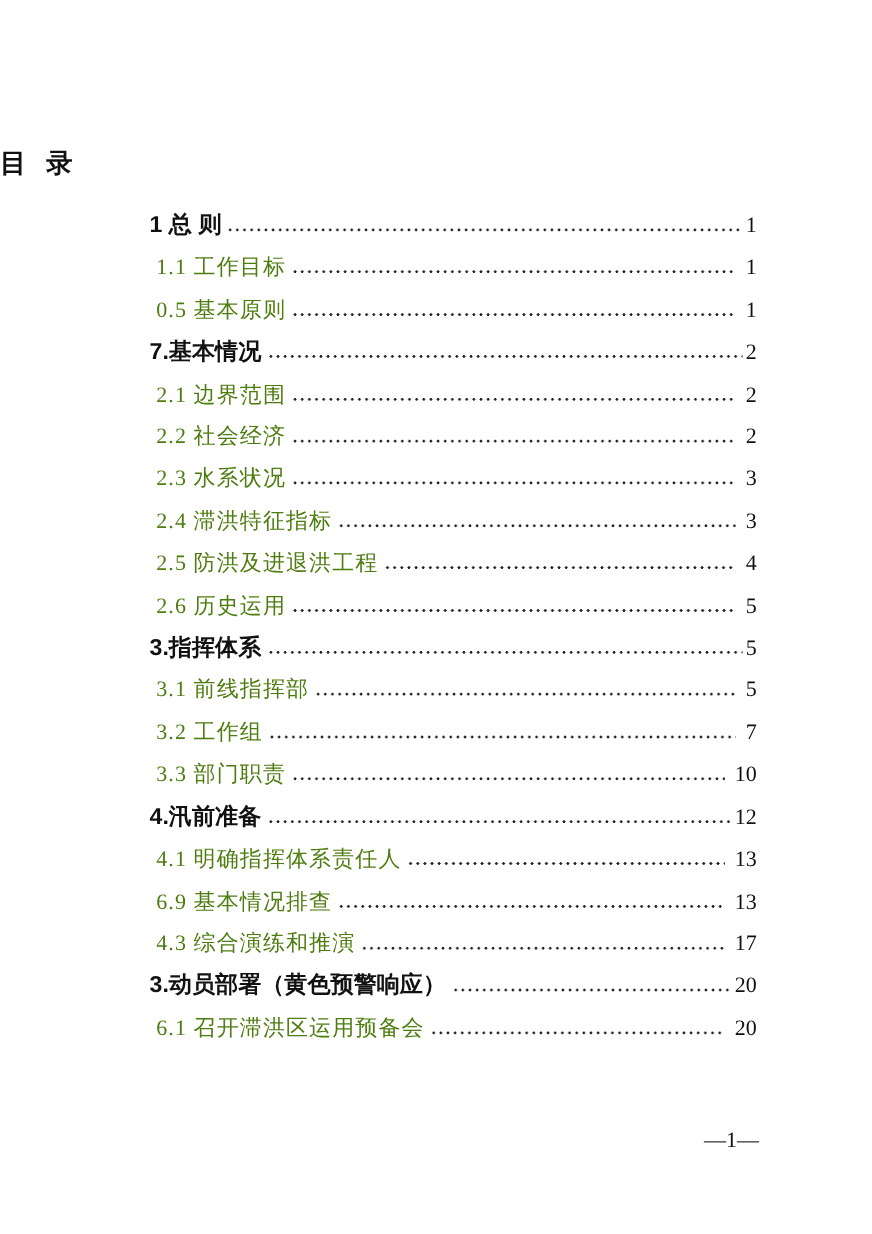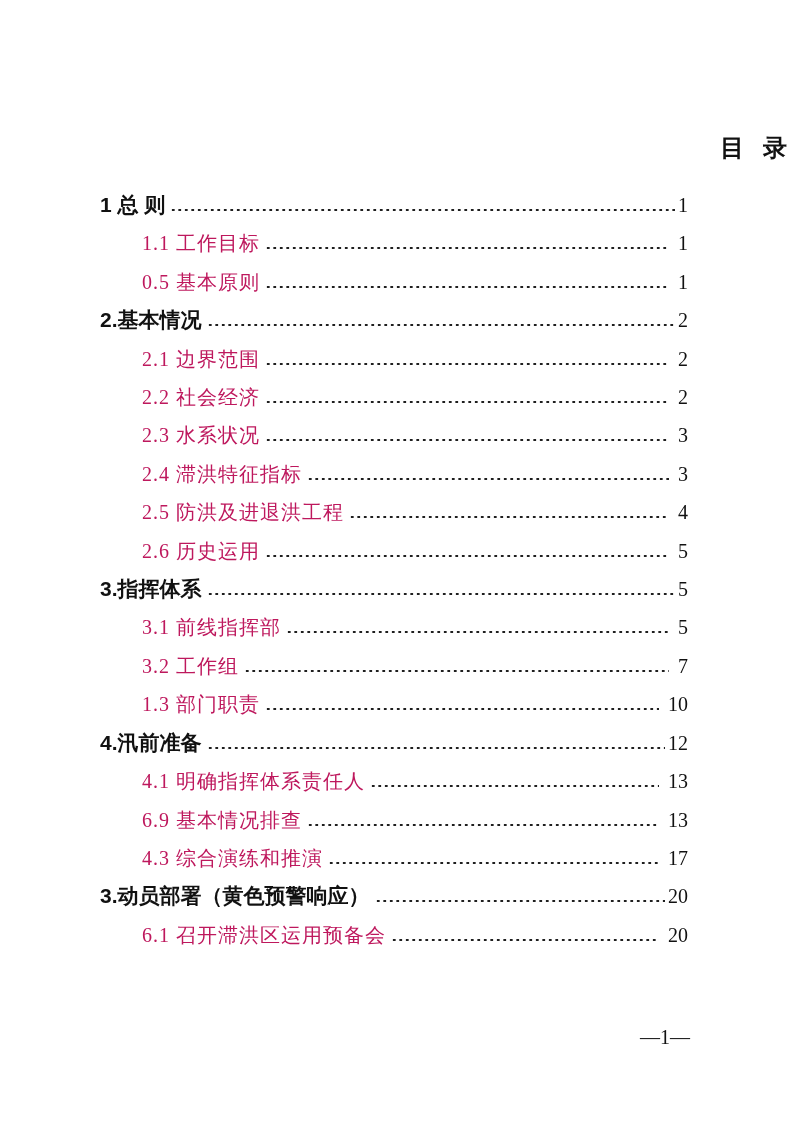--- a/index.html
+++ b/index.html
@@ -19,22 +19,22 @@
     width: 793px;
     height: 1122px;
     background: #ffffff;
   }
   .doc-title {
     position: absolute;
     top: 132px;
     left: 0;
     width: 100%;
     margin: 0;
-    text-align: right;
-    font-family: Liberation Sans, sans-serif;
+    text-align: left;
+    font-family: Liberation Serif, serif;
     font-weight: 700;
     font-size: 24px;
     letter-spacing: 6px;
     white-space: pre;
     color: #111111;
   }
   .toc {
     position: absolute;
     top: 186px;
     left: 100px;
@@ -44,30 +44,31 @@
     display: flex;
     align-items: baseline;
     line-height: 38.4px;
     white-space: pre;
   }
   .toc-row.l1 .entry-label {
     font-family: "Liberation Sans", sans-serif;
     font-weight: 700;
     font-size: 21px;
     color: #111111;
+    margin-left: 36px;
   }
   .toc-row.l2 {
     padding-left: 42px;
   }
   .toc-row.l2 .entry-label {
     font-family: "Liberation Serif", serif;
     font-weight: 400;
     font-size: 20px;
     letter-spacing: 1px;
-    color: #be185d;
+    color: #4d7c0f;
   }
   .leader {
     flex: 1;
     height: 4px;
     margin: 0 3px 0 5px;
     background-image: radial-gradient(circle, #1f1f1f 1.15px, rgba(0,0,0,0) 1.4px);
     background-size: 6.5px 4px;
     background-repeat: repeat-x;
     background-position: left bottom;
   }
@@ -106,21 +107,21 @@
     <span class="entry-label">1.1 工作目标</span>
     <span class="leader"></span>
     <span class="entry-page">1</span>
   </div>
       <div class="toc-row l2">
     <span class="entry-label">0.5 基本原则</span>
     <span class="leader"></span>
     <span class="entry-page">1</span>
   </div>
       <div class="toc-row l1">
-    <span class="entry-label">2.基本情况</span>
+    <span class="entry-label">7.基本情况</span>
     <span class="leader"></span>
     <span class="entry-page">2</span>
   </div>
       <div class="toc-row l2">
     <span class="entry-label">2.1 边界范围</span>
     <span class="leader"></span>
     <span class="entry-page">2</span>
   </div>
       <div class="toc-row l2">
     <span class="entry-label">2.2 社会经济</span>
@@ -156,21 +157,21 @@
     <span class="entry-label">3.1 前线指挥部</span>
     <span class="leader"></span>
     <span class="entry-page">5</span>
   </div>
       <div class="toc-row l2">
     <span class="entry-label">3.2 工作组</span>
     <span class="leader"></span>
     <span class="entry-page">7</span>
   </div>
       <div class="toc-row l2">
-    <span class="entry-label">1.3 部门职责</span>
+    <span class="entry-label">3.3 部门职责</span>
     <span class="leader"></span>
     <span class="entry-page">10</span>
   </div>
       <div class="toc-row l1">
     <span class="entry-label">4.汛前准备</span>
     <span class="leader"></span>
     <span class="entry-page">12</span>
   </div>
       <div class="toc-row l2">
     <span class="entry-label">4.1 明确指挥体系责任人</span>

